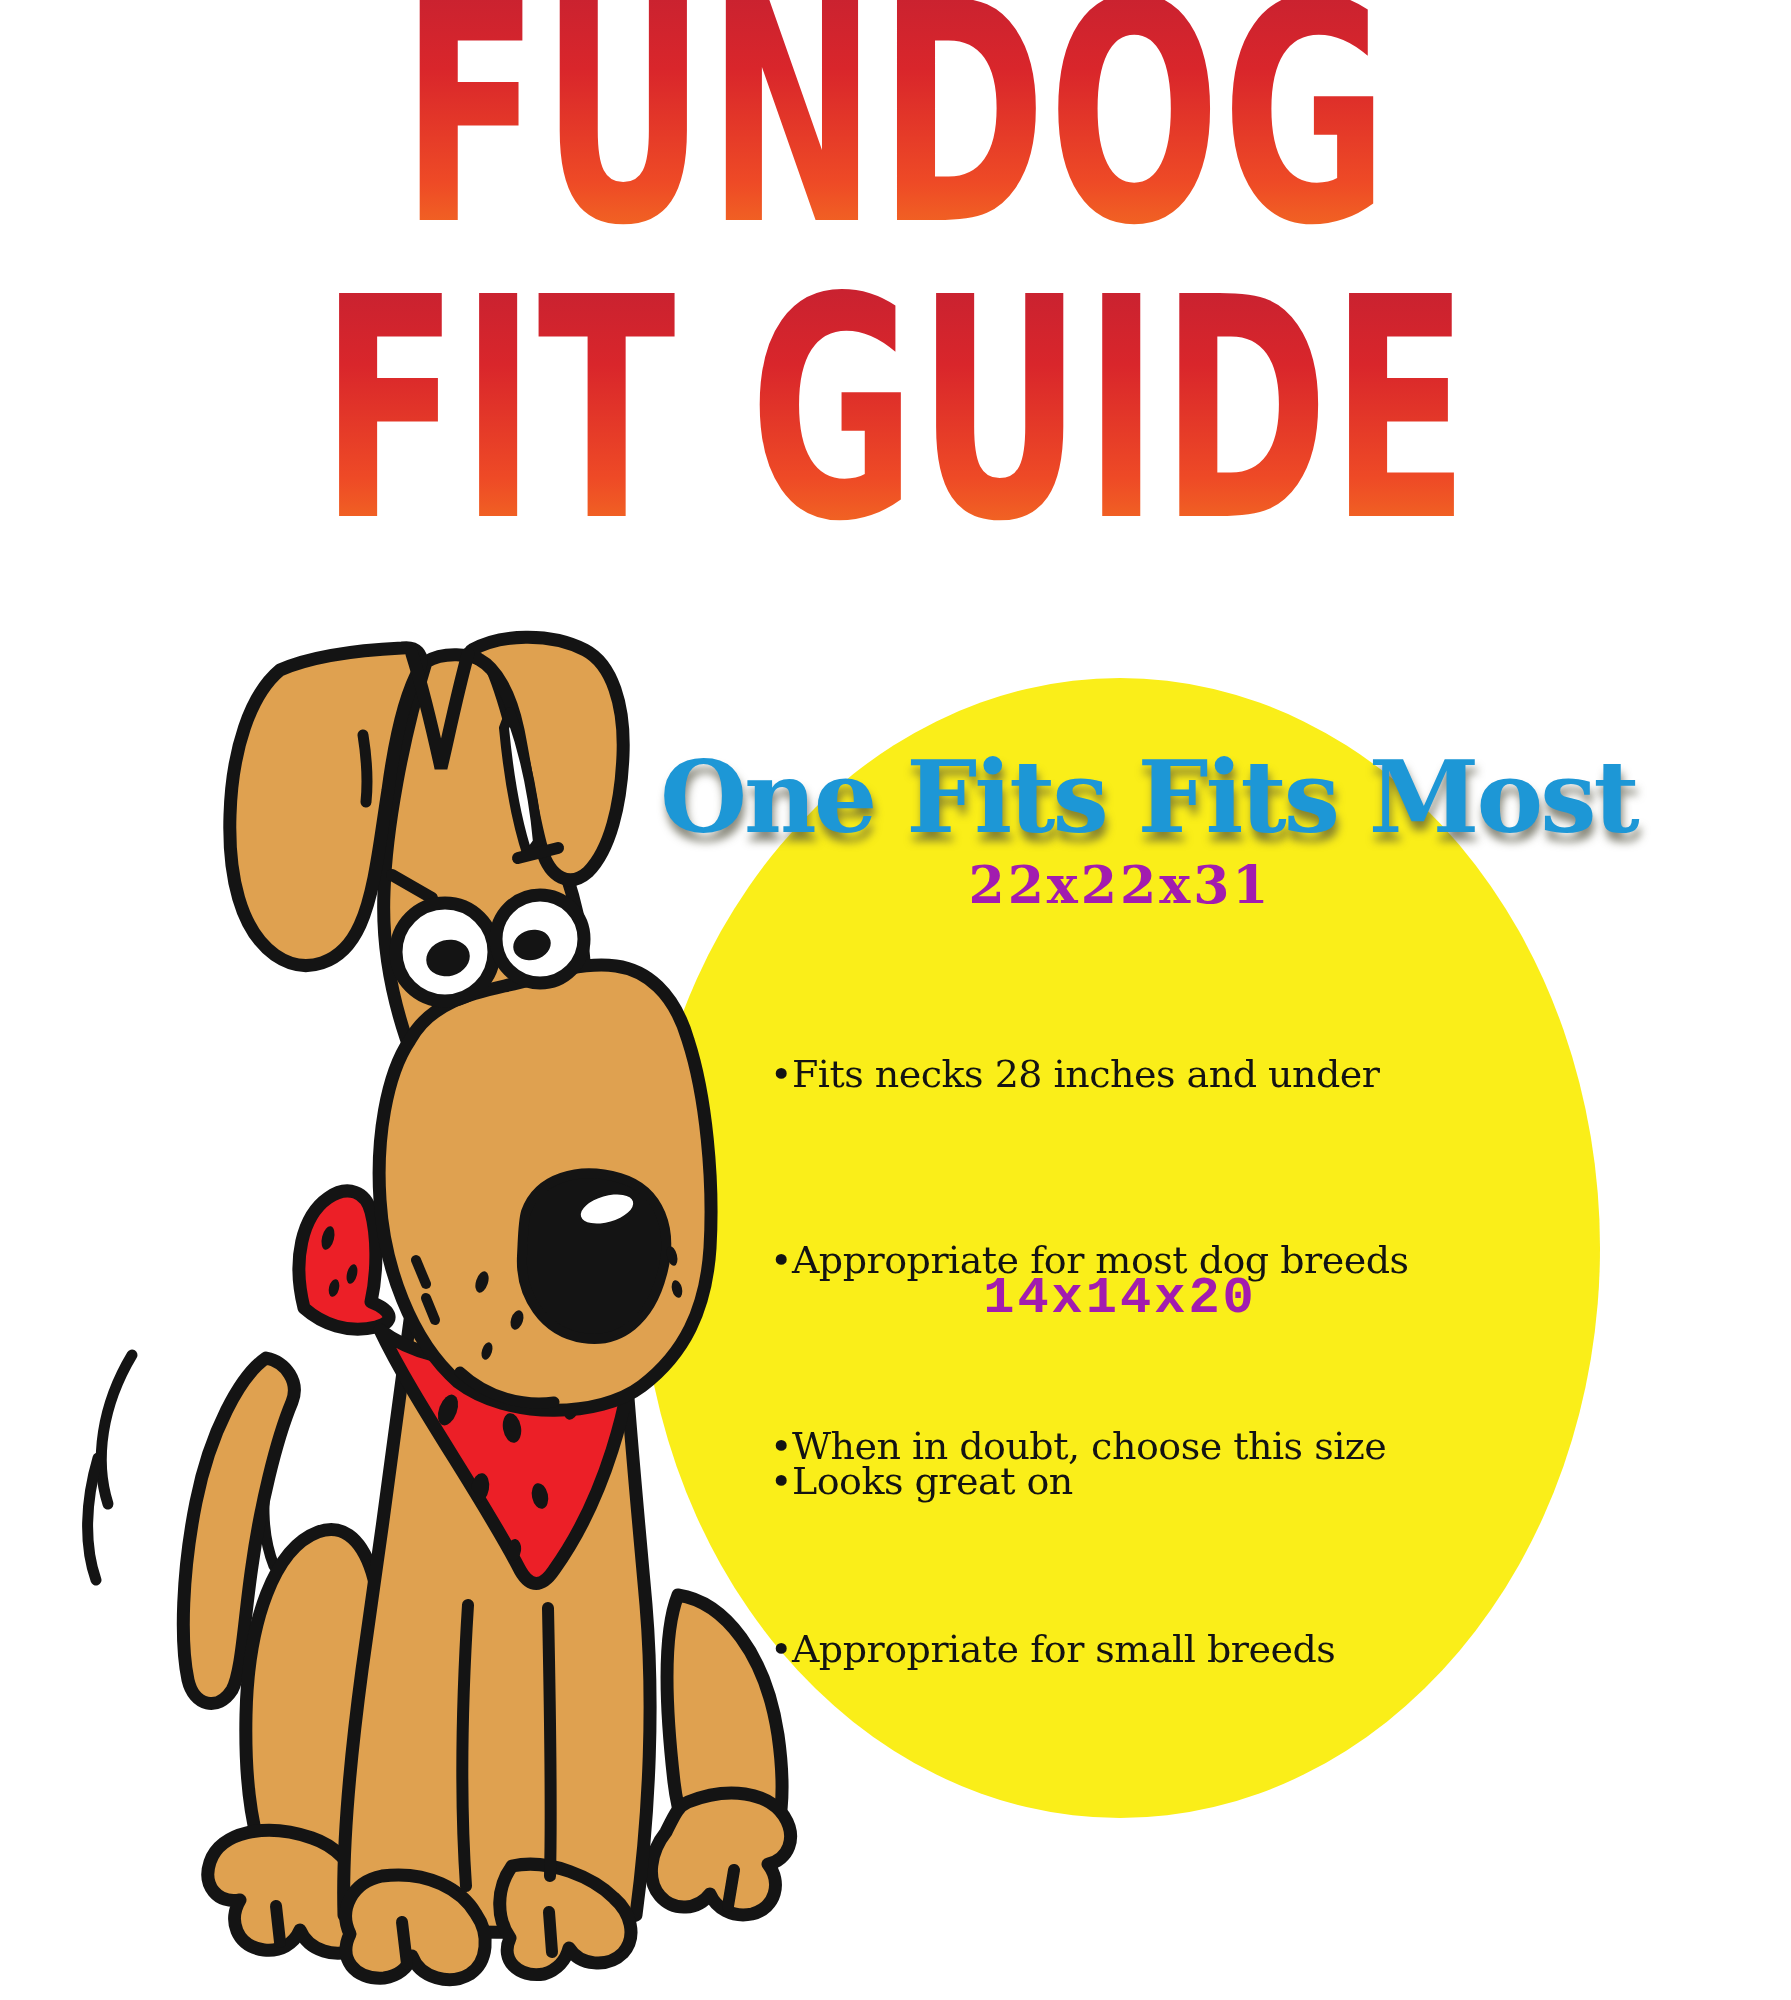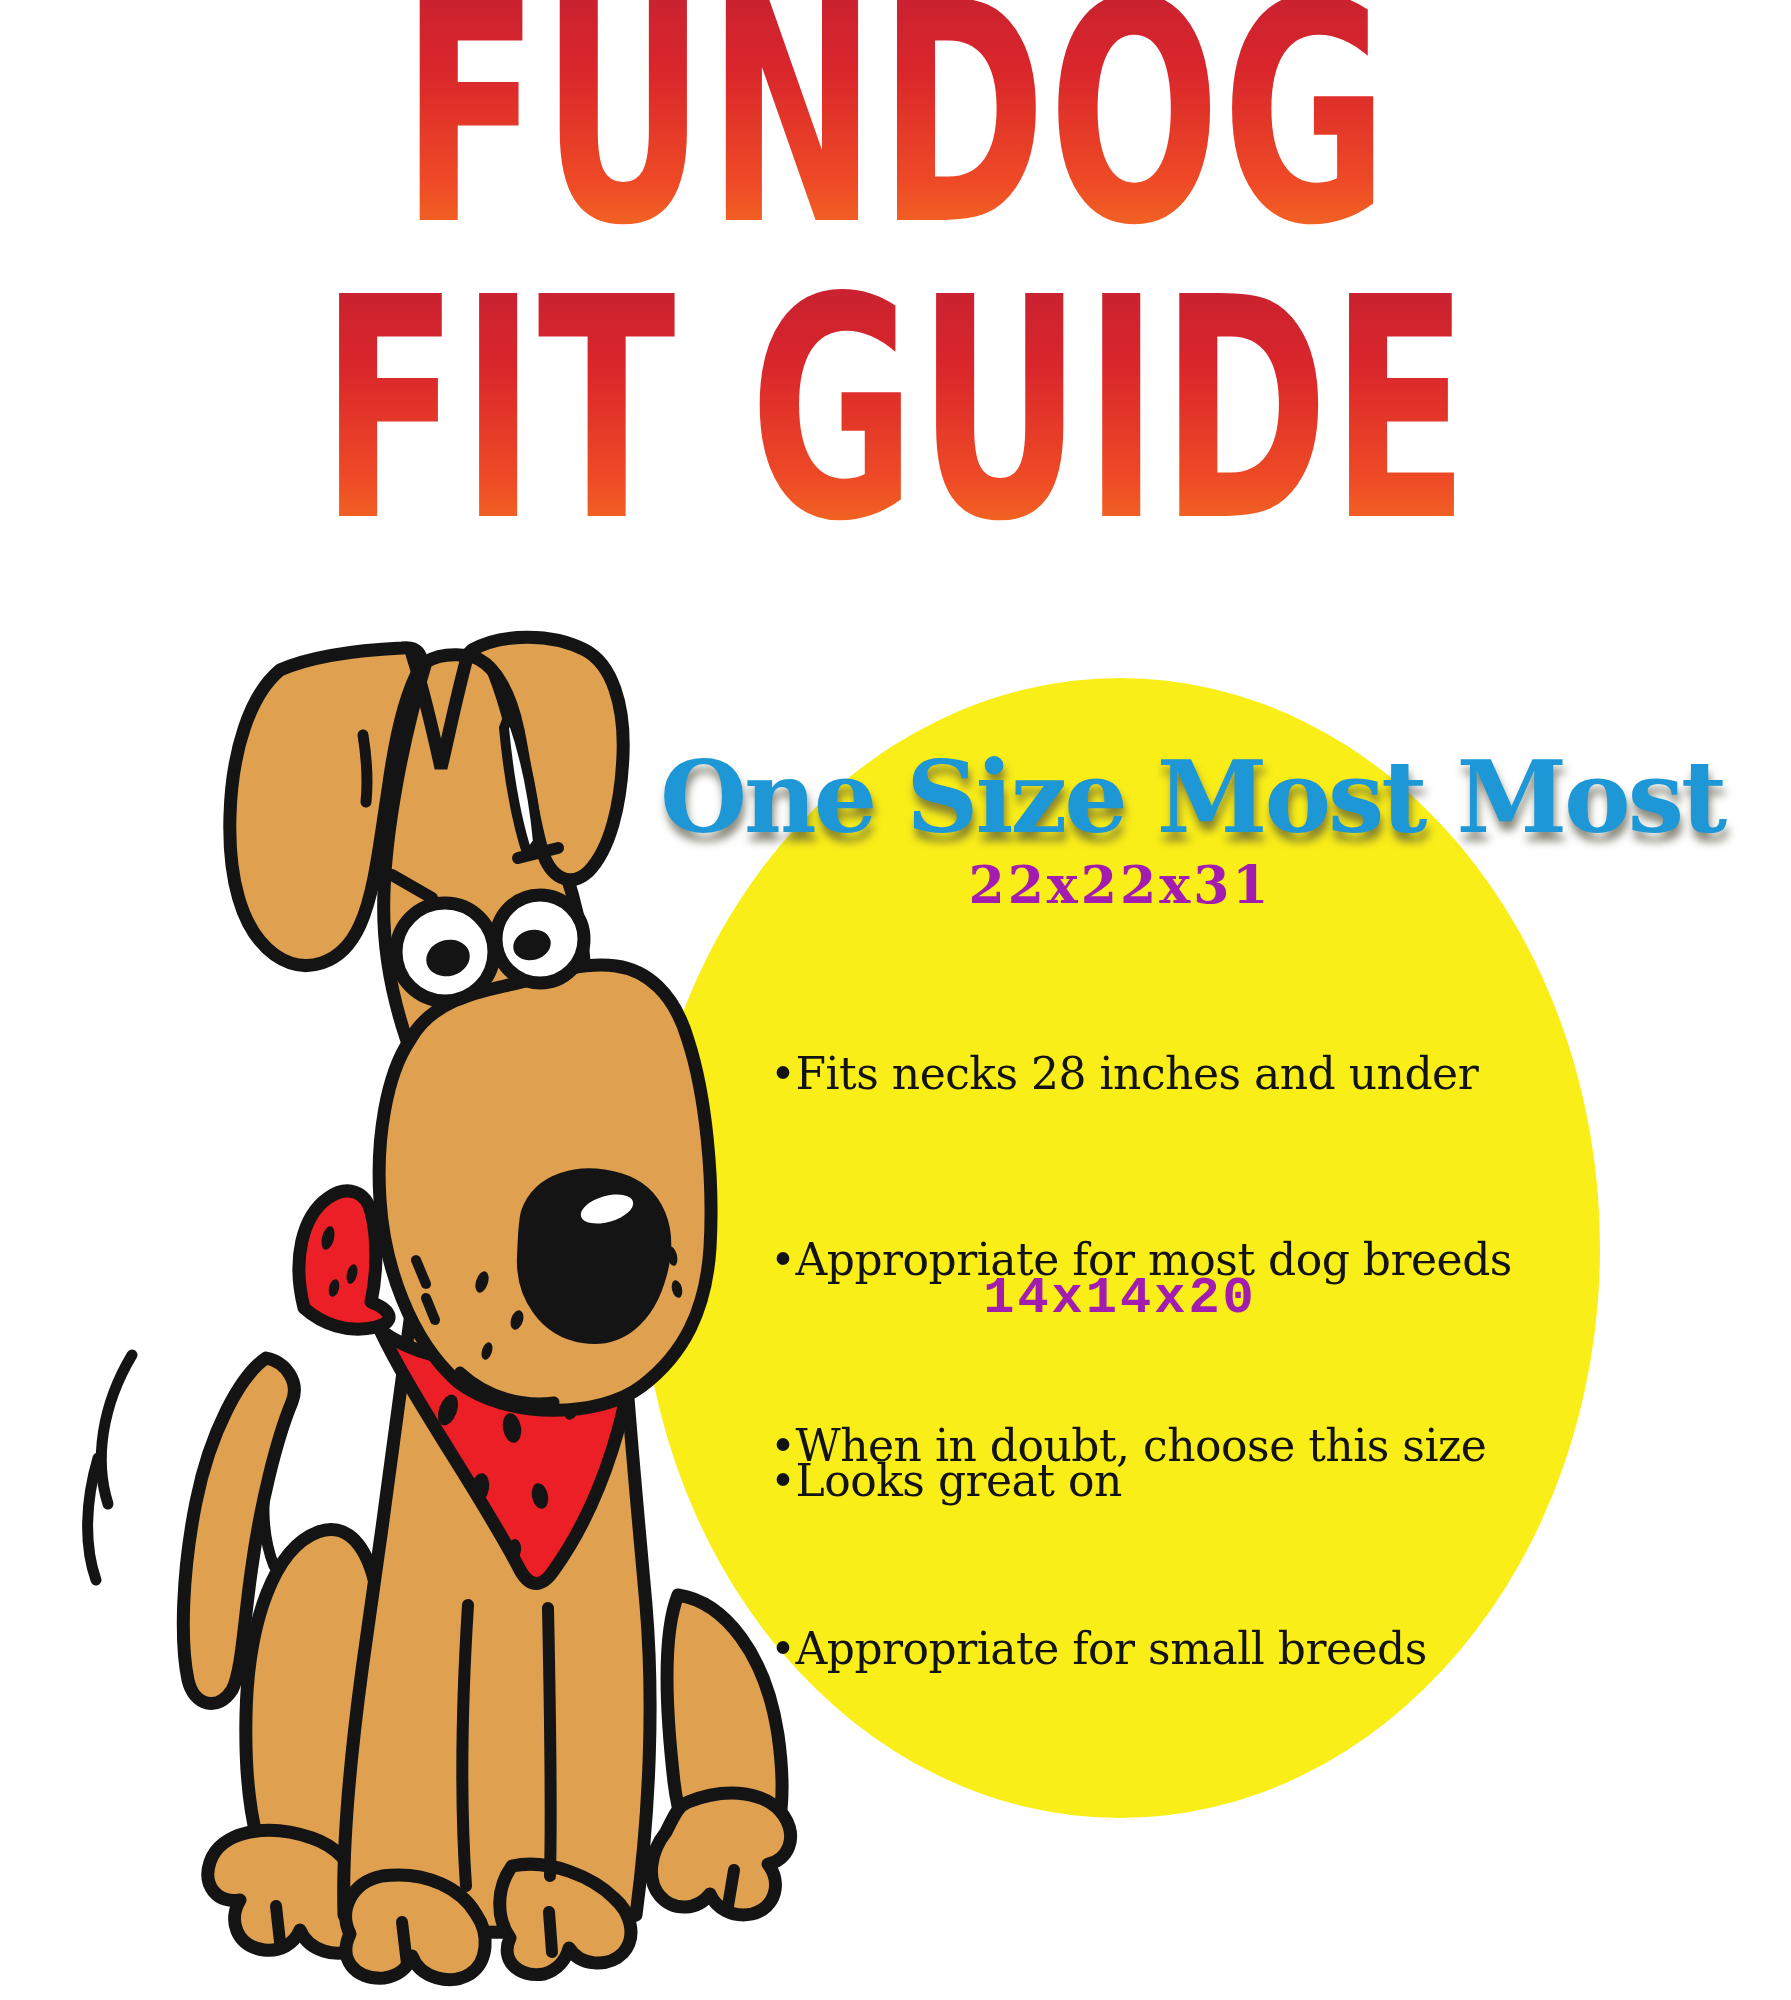--- a/index.html
+++ b/index.html
@@ -59,21 +59,21 @@
     letter-spacing:3px;
     color:#a21caf;
     white-space:pre;
   }
   #section-one-size .section-size { margin-top:8px; }
   #section-miniature .section-size { margin-top:12px;font-family:Liberation Mono, monospace; }
 
   .bullet-list {
     width:700px; margin:6px auto 0;
     text-align:left;
-    font-size:44px; line-height:62px;
+    font-size:38px; line-height:62px;
     letter-spacing:-0.5px;
     color:#131313;
     white-space:pre;
   }
   #section-miniature .bullet-list { margin-top:14px; line-height:56px; }
 
   
   #dog-svg { position:absolute; left:80px; top:620px; width:730px; height:1380px; }
 </style>
 </head>
@@ -164,21 +164,21 @@
     <g stroke="none" fill="#141414">
       <ellipse cx="402" cy="662" rx="6" ry="11" transform="rotate(18 402 662)"></ellipse>
       <ellipse cx="437" cy="700" rx="6" ry="10" transform="rotate(18 437 700)"></ellipse>
       <ellipse cx="407" cy="731" rx="5" ry="9" transform="rotate(18 407 731)"></ellipse>
       <ellipse cx="592" cy="636" rx="5" ry="10" transform="rotate(-14 592 636)"></ellipse>
       <ellipse cx="597" cy="669" rx="5" ry="9" transform="rotate(-14 597 669)"></ellipse>
     </g>
   </svg>
 
   <div class="size-section" id="section-one-size">
-    <div class="section-heading">One Size Most Most</div>
+    <div class="section-heading">One Fits Fits Most</div>
     <div class="section-size">22x22x31</div>
     <div class="bullet-list">
       <div>•Fits necks 28 inches and under</div>
       <div>•Appropriate for most dog breeds</div>
       <div>•When in doubt, choose this size</div>
     </div>
   </div>
 
   <div class="size-section" id="section-miniature">
     <div class="section-size">14x14x20</div>

